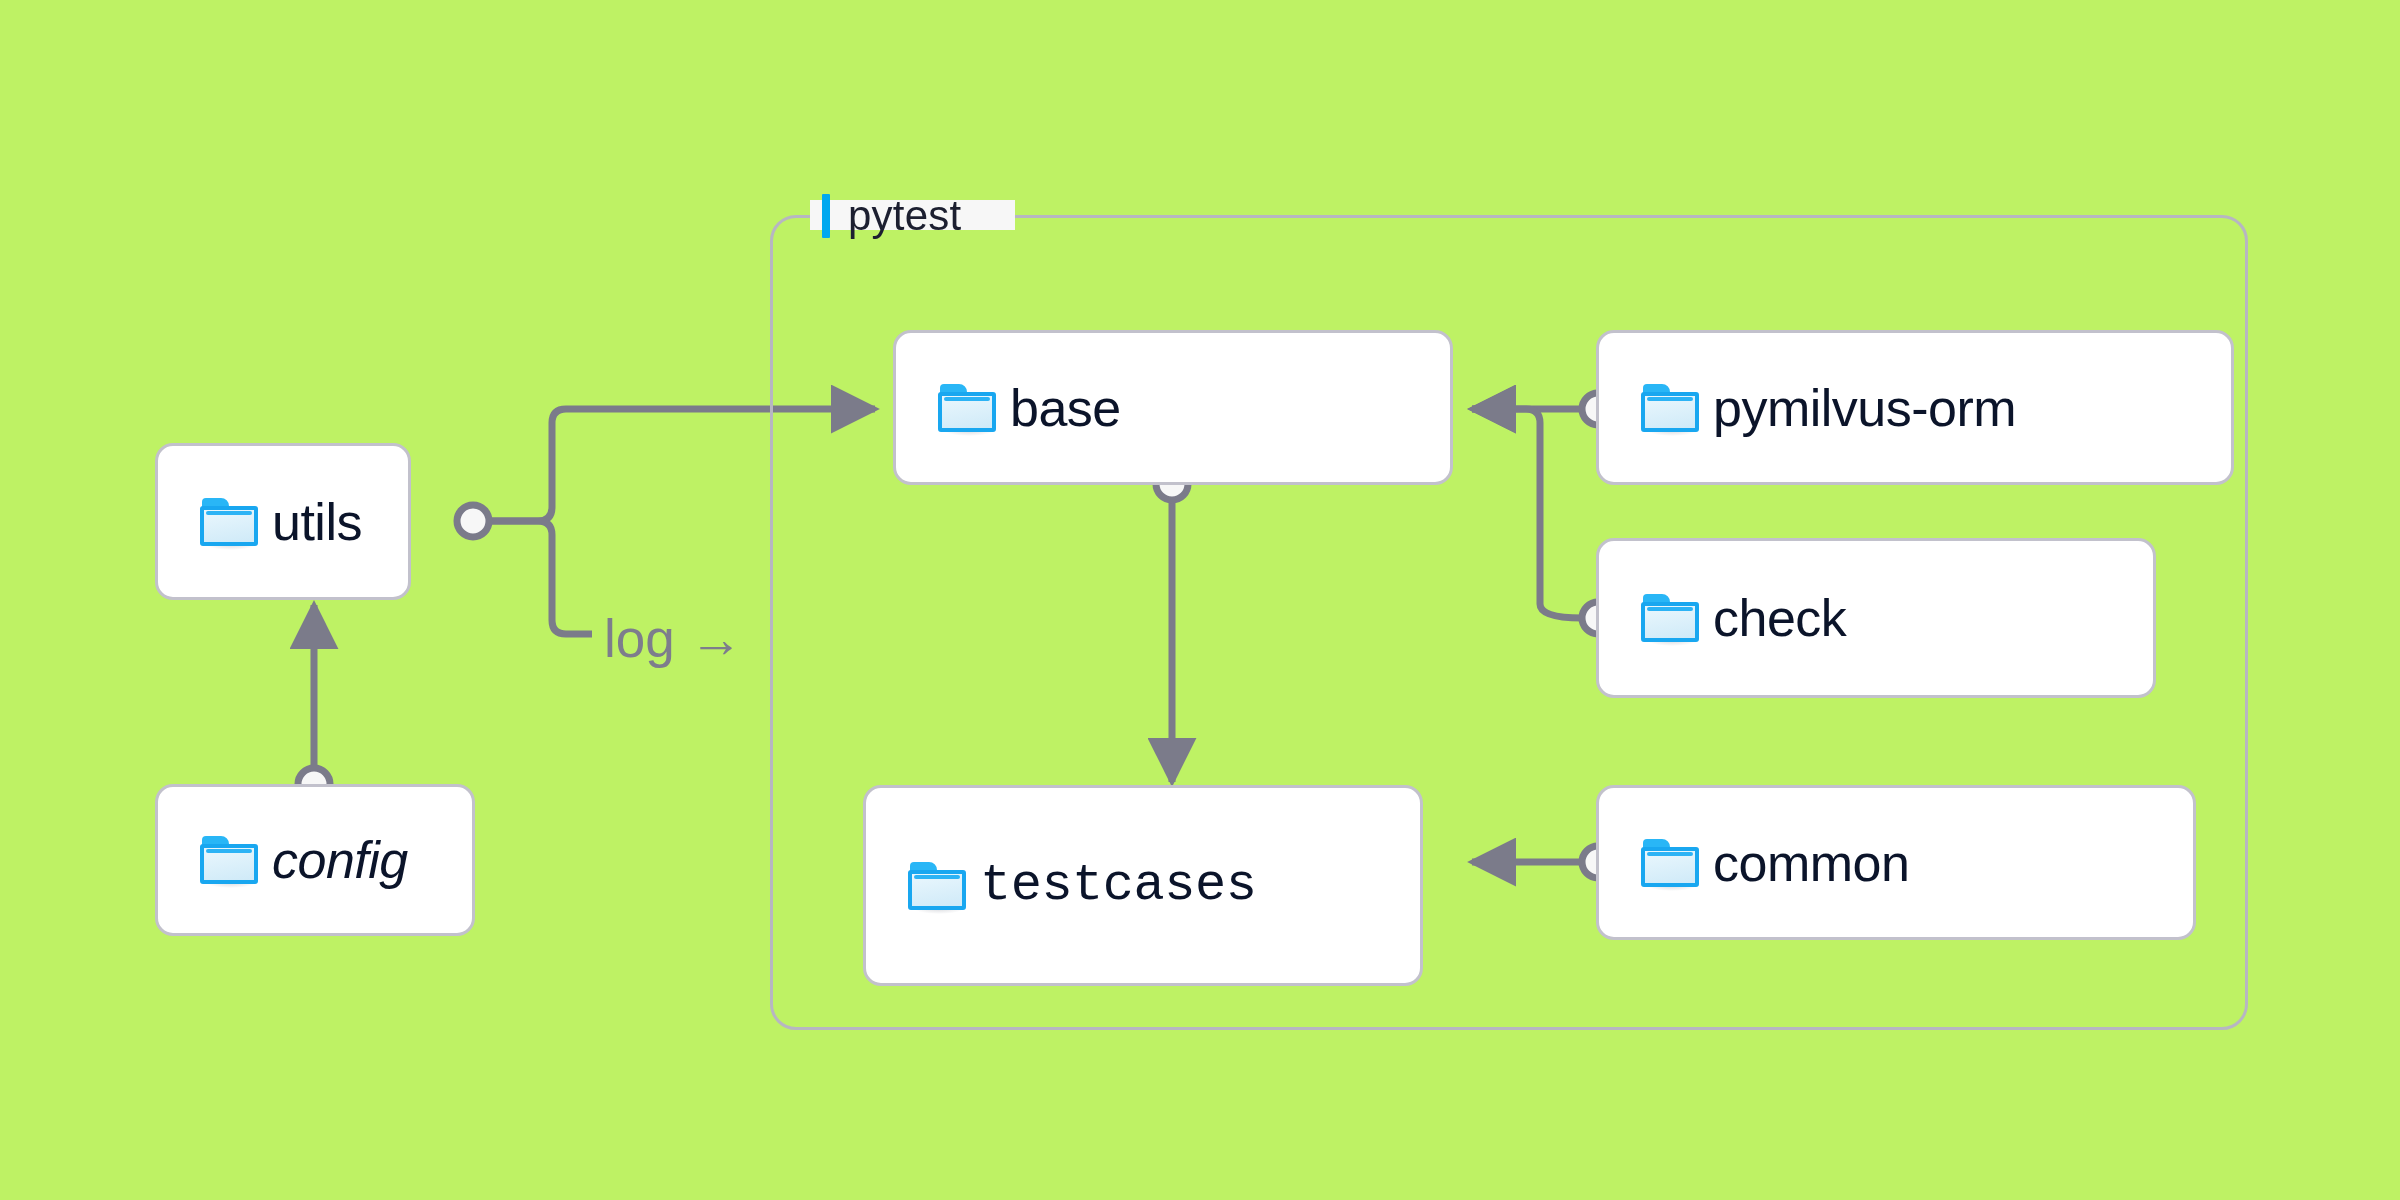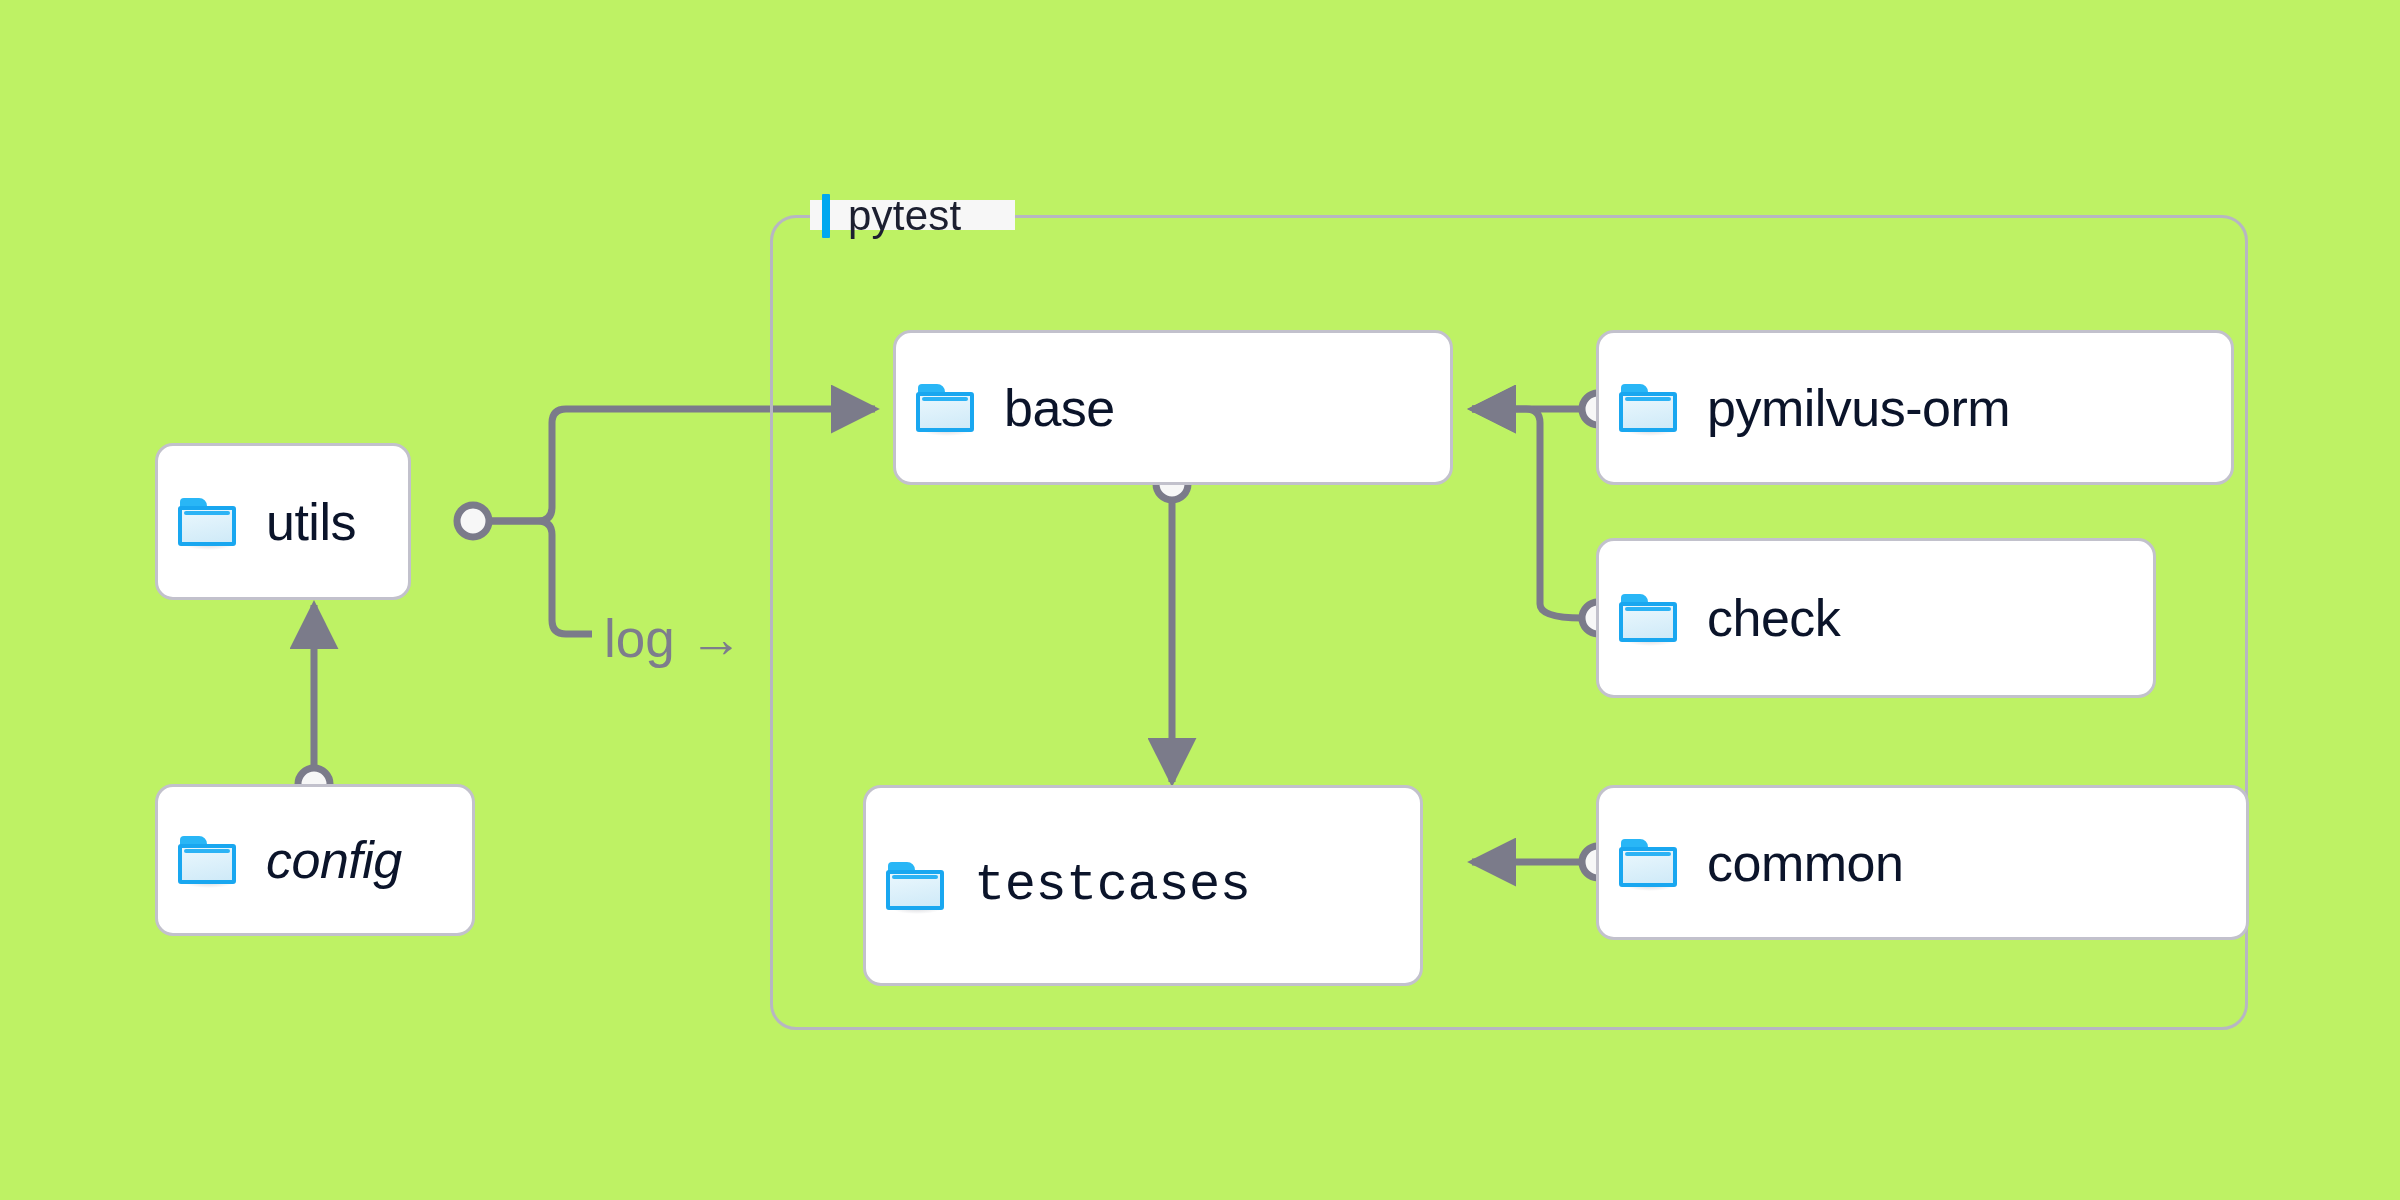--- a/index.html
+++ b/index.html
@@ -63,22 +63,22 @@
 
   
   .node {
     position: absolute;
     background: #ffffff;
     border: 3px solid #c2c1cc;
     border-radius: 18px;
     box-sizing: border-box;
     display: flex;
     align-items: center;
-    padding-left: 20px;
-    gap: 30px;
+    padding-left: 42px;
+    gap: 14px;
   }
   .node-label {
     font-size: 52px;
     color: #0b142a;
     line-height: 1;
     white-space: nowrap;
     letter-spacing: -0.5px;
   }
 
   
@@ -235,21 +235,21 @@
 
   <div class="node" style="left:1596px; top:538px; width:560px; height:160px;">
     <span class="folder-icon">
       <span class="folder-shadow"></span>
       <span class="tab"></span>
       <span class="body"></span>
     </span>
     <span class="node-label">check</span>
   </div>
 
-  <div class="node" style="left:1596px; top:785px; width:653px; height:155px;">
+  <div class="node" style="left:1596px; top:785px; width:600px; height:155px;">
     <span class="folder-icon">
       <span class="folder-shadow"></span>
       <span class="tab"></span>
       <span class="body"></span>
     </span>
     <span class="node-label">common</span>
   </div>
 
   <div class="edge-label" style="left:604px; top:612px;">log →</div>
 

